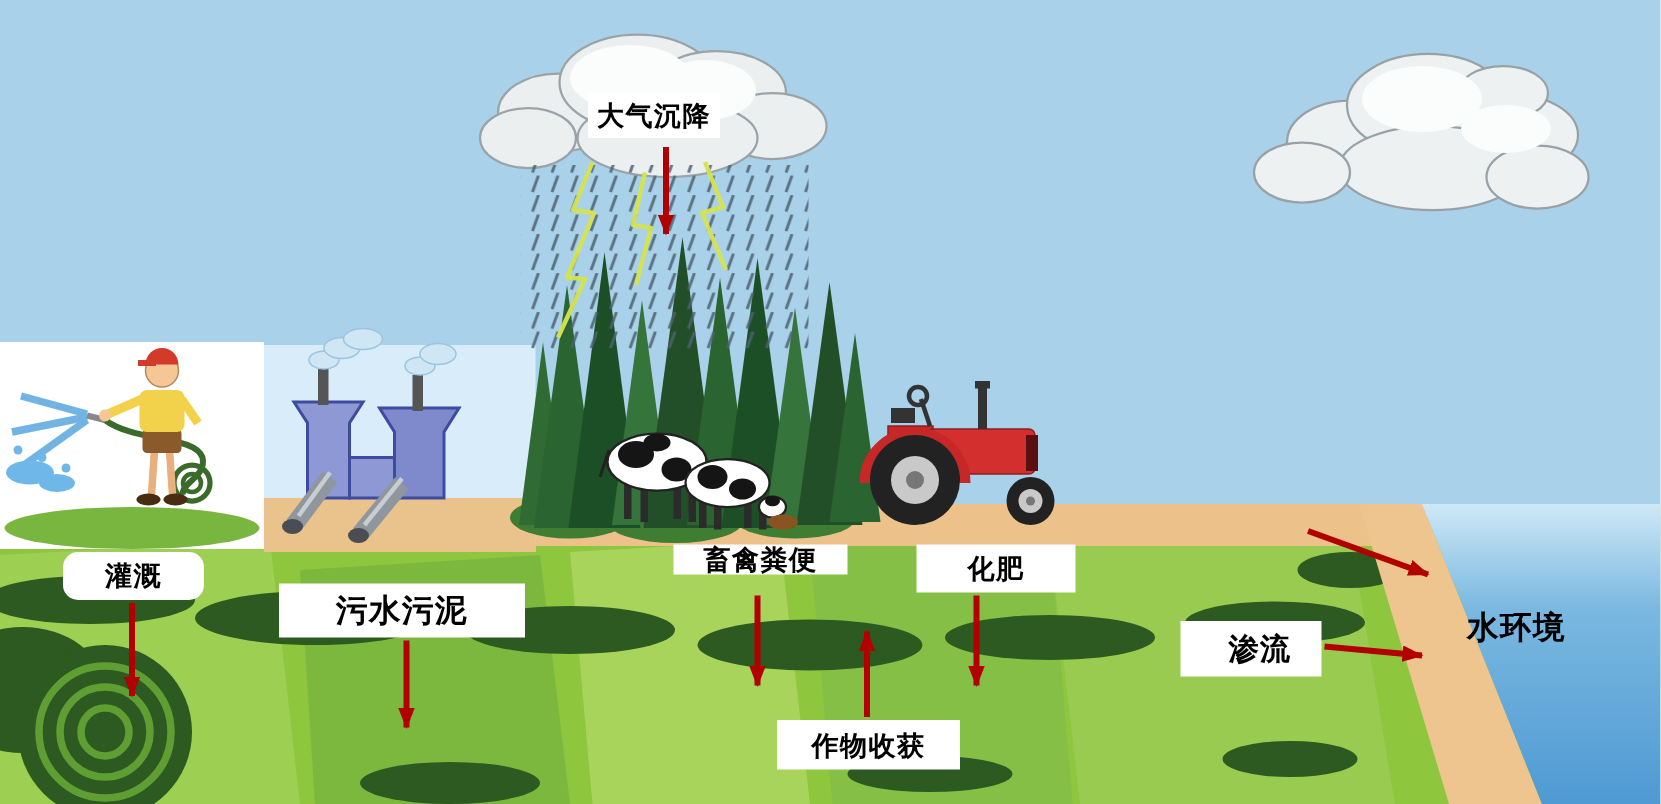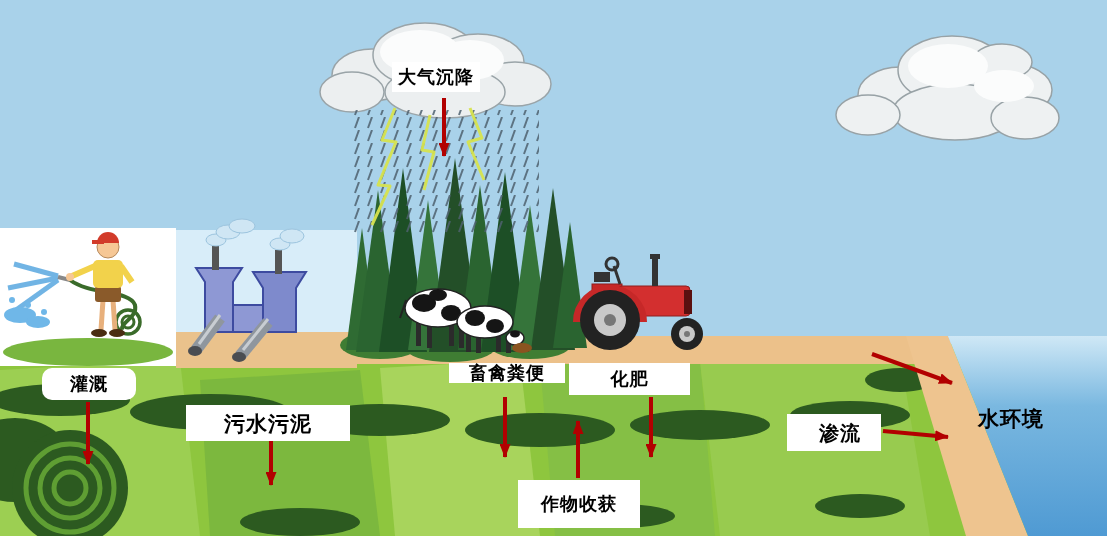--- a/index.html
+++ b/index.html
@@ -12,24 +12,24 @@
   .lbl{
     position:absolute;box-sizing:border-box;
     display:flex;align-items:center;justify-content:center;
     background:var(--label_bg,#fff);color:var(--label_text,#000);
     font-weight:bold;font-size:18px;letter-spacing:1px;line-height:1;
     z-index:6;
   }
   .lbl.noBg{background:transparent;}
   #lbl-atmo      {left:392px;top:62px; width:88px;height:30px;}
   #lbl-irrigation{left:42px; top:368px;width:94px; height:32px;border-radius:10px;}
-  #lbl-sewage    {left:186px;top:389px;width:164px;height:36px;font-size:21px;margin-top:16px;}
+  #lbl-sewage    {left:186px;top:389px;width:164px;height:36px;font-size:21px;}
   #lbl-livestock {left:449px;top:363px;width:116px;height:20px;}
-  #lbl-fertilizer{left:569px;top:363px;width:121px;height:32px;text-align:right;}
-  #lbl-crop      {left:518px;top:480px;width:122px;height:48px;}
+  #lbl-fertilizer{left:611px;top:363px;width:106px;height:32px;text-align:right;}
+  #lbl-crop      {left:518px;top:480px;width:122px;height:33px;}
   #lbl-runoff    {left:764px;top:309px;width:162px;height:37px;font-size:20px;}
   #lbl-seepage   {left:787px;top:414px;width:94px; height:37px;font-size:20px;padding-left:12px;}
   #lbl-waterenv  {left:963px;top:403px;width:96px; height:30px;font-size:21px;}
   svg.arrows{z-index:5;}
 </style>
 </head>
 <body>
 
 <div class="stage">
 

